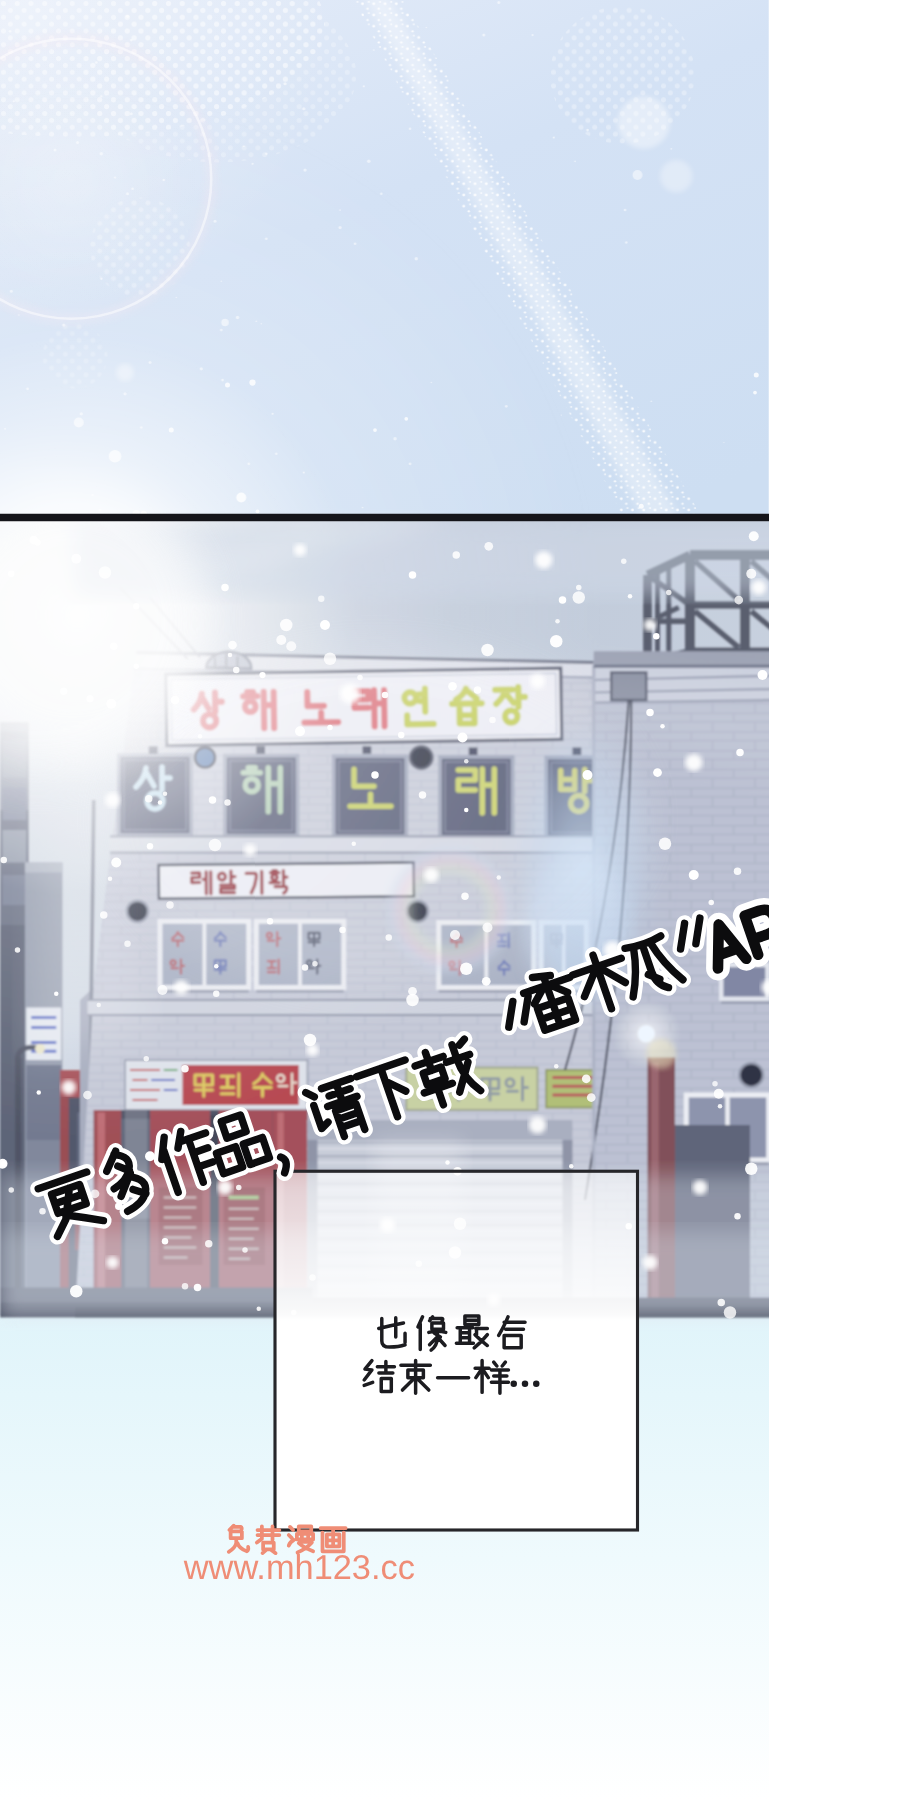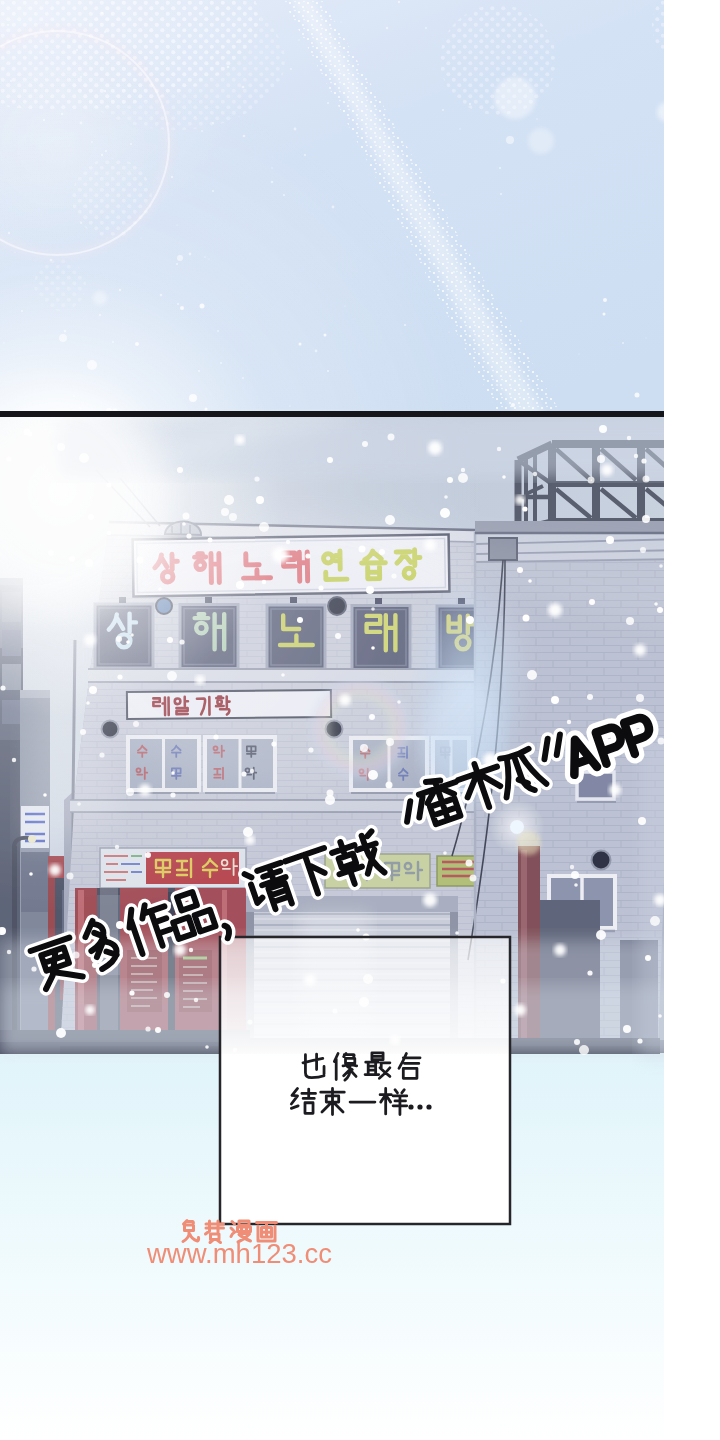--- a/index.html
+++ b/index.html
@@ -1,15 +1,15 @@
 <!DOCTYPE html>
 <html><head><meta charset="utf-8">
 <style>
 html,body{margin:0;padding:0;background:#fff;}
-.page{position:relative;width:664px;height:1440px;overflow:hidden;font-family:"Liberation Sans",sans-serif;text-align:right;}
+.page{position:relative;width:615px;height:1440px;overflow:hidden;font-family:"Liberation Sans",sans-serif;text-align:right;}
 </style></head><body>
 <div class="page">
 <svg width="720" height="1440" viewBox="0 0 720 1440" xmlns="http://www.w3.org/2000/svg">
 <defs>
 
 <linearGradient id="skyg" x1="0" y1="0" x2="0.7" y2="1">
  <stop offset="0" stop-color="#e6edf9"></stop>
           <stop offset="0.45" stop-color="#d4e2f5"></stop>
           <stop offset="1" stop-color="#cddef2"></stop>
 </linearGradient>

